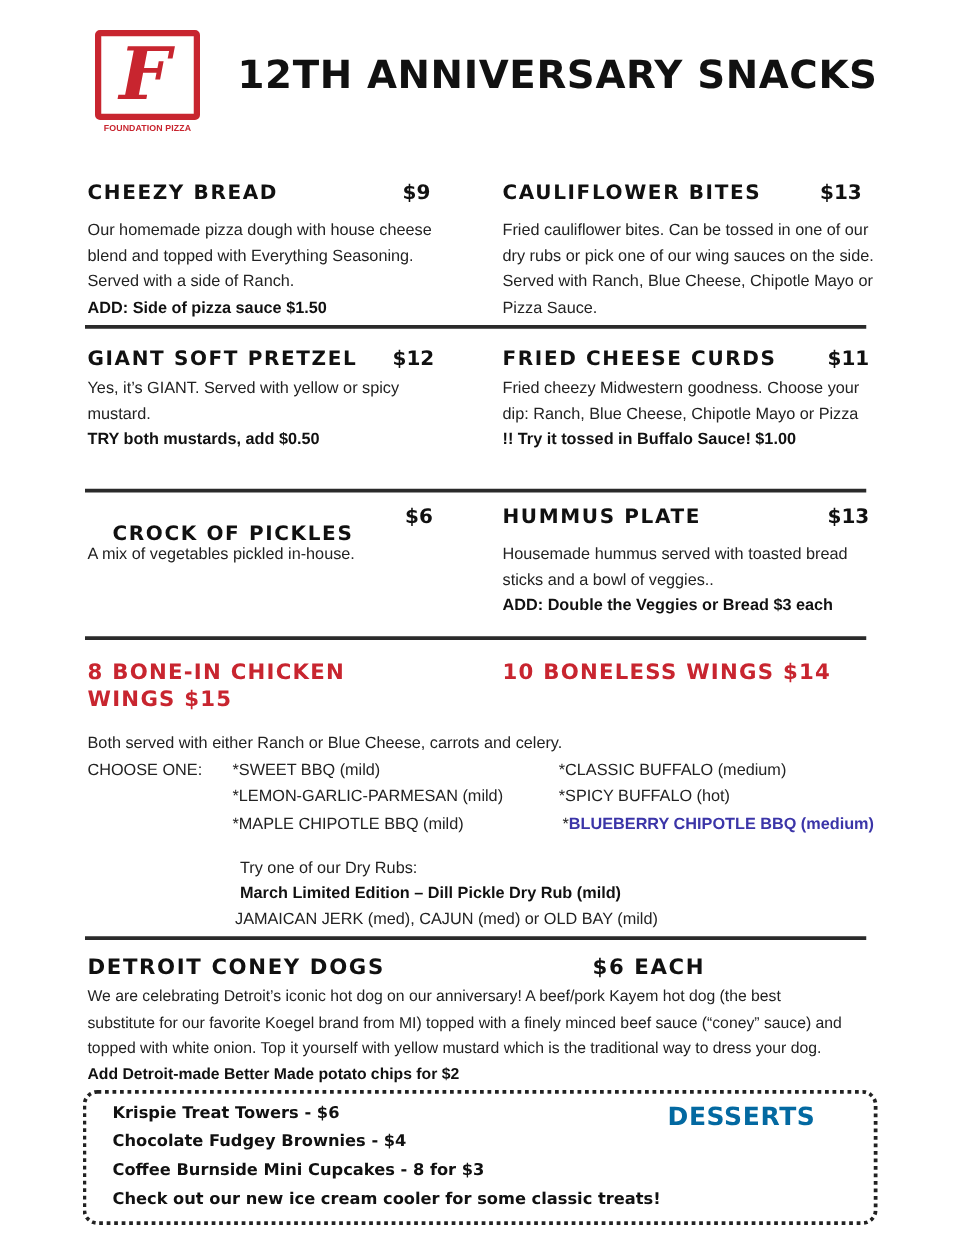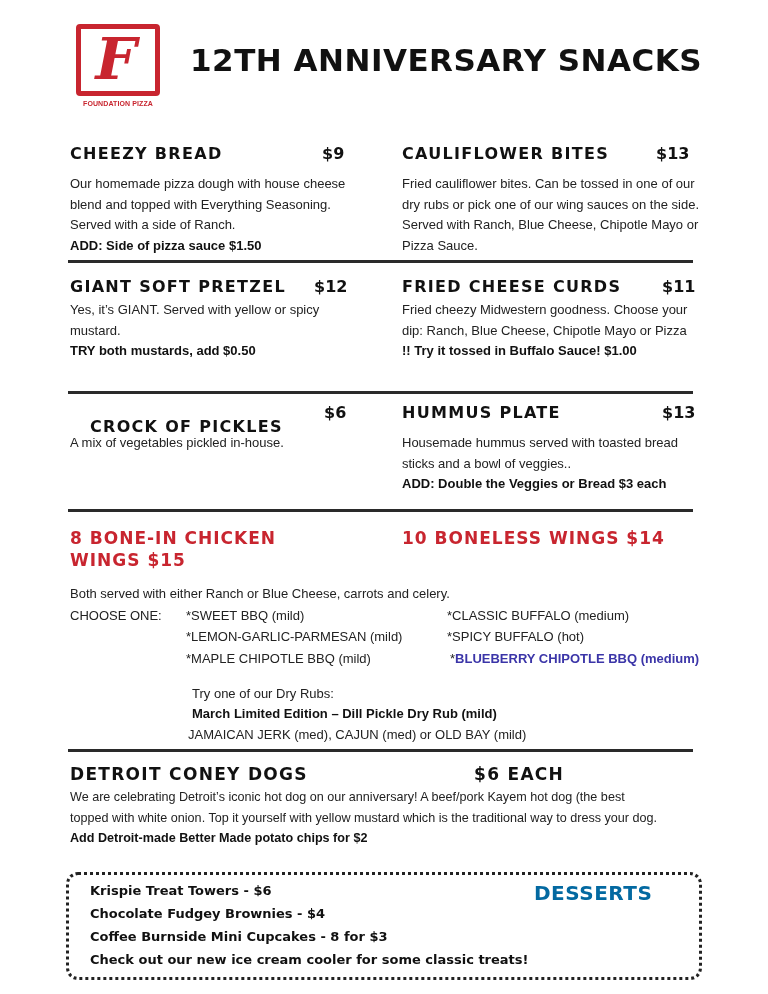--- a/index.html
+++ b/index.html
@@ -115,20 +115,21 @@
 <div class="txt" style="left:192px; top:684px;"><span class="u" style="">Try one of our Dry Rubs</span><span>:</span></div>
 <div class="txt bold" style="left:192px; top:704px;text-align:right;">March Limited Edition – Dill Pickle Dry Rub (mild)</div>
 <div class="txt" style="left:188px; top:725px;">JAMAICAN JERK (med), CAJUN (med) or OLD BAY (mild)</div>
 
 <div class="rule" style="top:749px;"></div>
 
 <div class="item-head" style="left:70px; top:764px; font-size:17px;">DETROIT CONEY DOGS</div>
 <div class="item-head" style="left:474px; top:764px; font-size:17px;">$6 EACH</div>
 <div class="desc" style="left:70px; top:787px; font-size:12.6px; line-height:20.5px;">
   <span class="line">We are celebrating Detroit’s iconic hot dog on our anniversary! A beef/pork Kayem hot dog (the best</span>
+  <span class="line">substitute for our favorite Koegel brand from MI) topped with a finely minced beef sauce (“coney” sauce) and</span>
   <span class="line">topped with white onion. Top it yourself with yellow mustard which is the traditional way to dress your dog.</span>
   <span class="line"><b>Add Detroit-made Better Made potato chips for $2</b></span>
 </div>
 
 <div class="dessert-box"></div>
 <div class="dessert-title">DESSERTS</div>
 <div class="dessert-item" style="left:90px; top:883px;">Krispie Treat Towers - $6</div>
 <div class="dessert-item" style="left:90px; top:906px;">Chocolate Fudgey Brownies - $4</div>
 <div class="dessert-item" style="left:90px; top:929px;">Coffee Burnside Mini Cupcakes - 8 for $3</div>
 <div class="dessert-item" style="left:90px; top:952px;">Check out our new ice cream cooler for some classic treats!</div>

